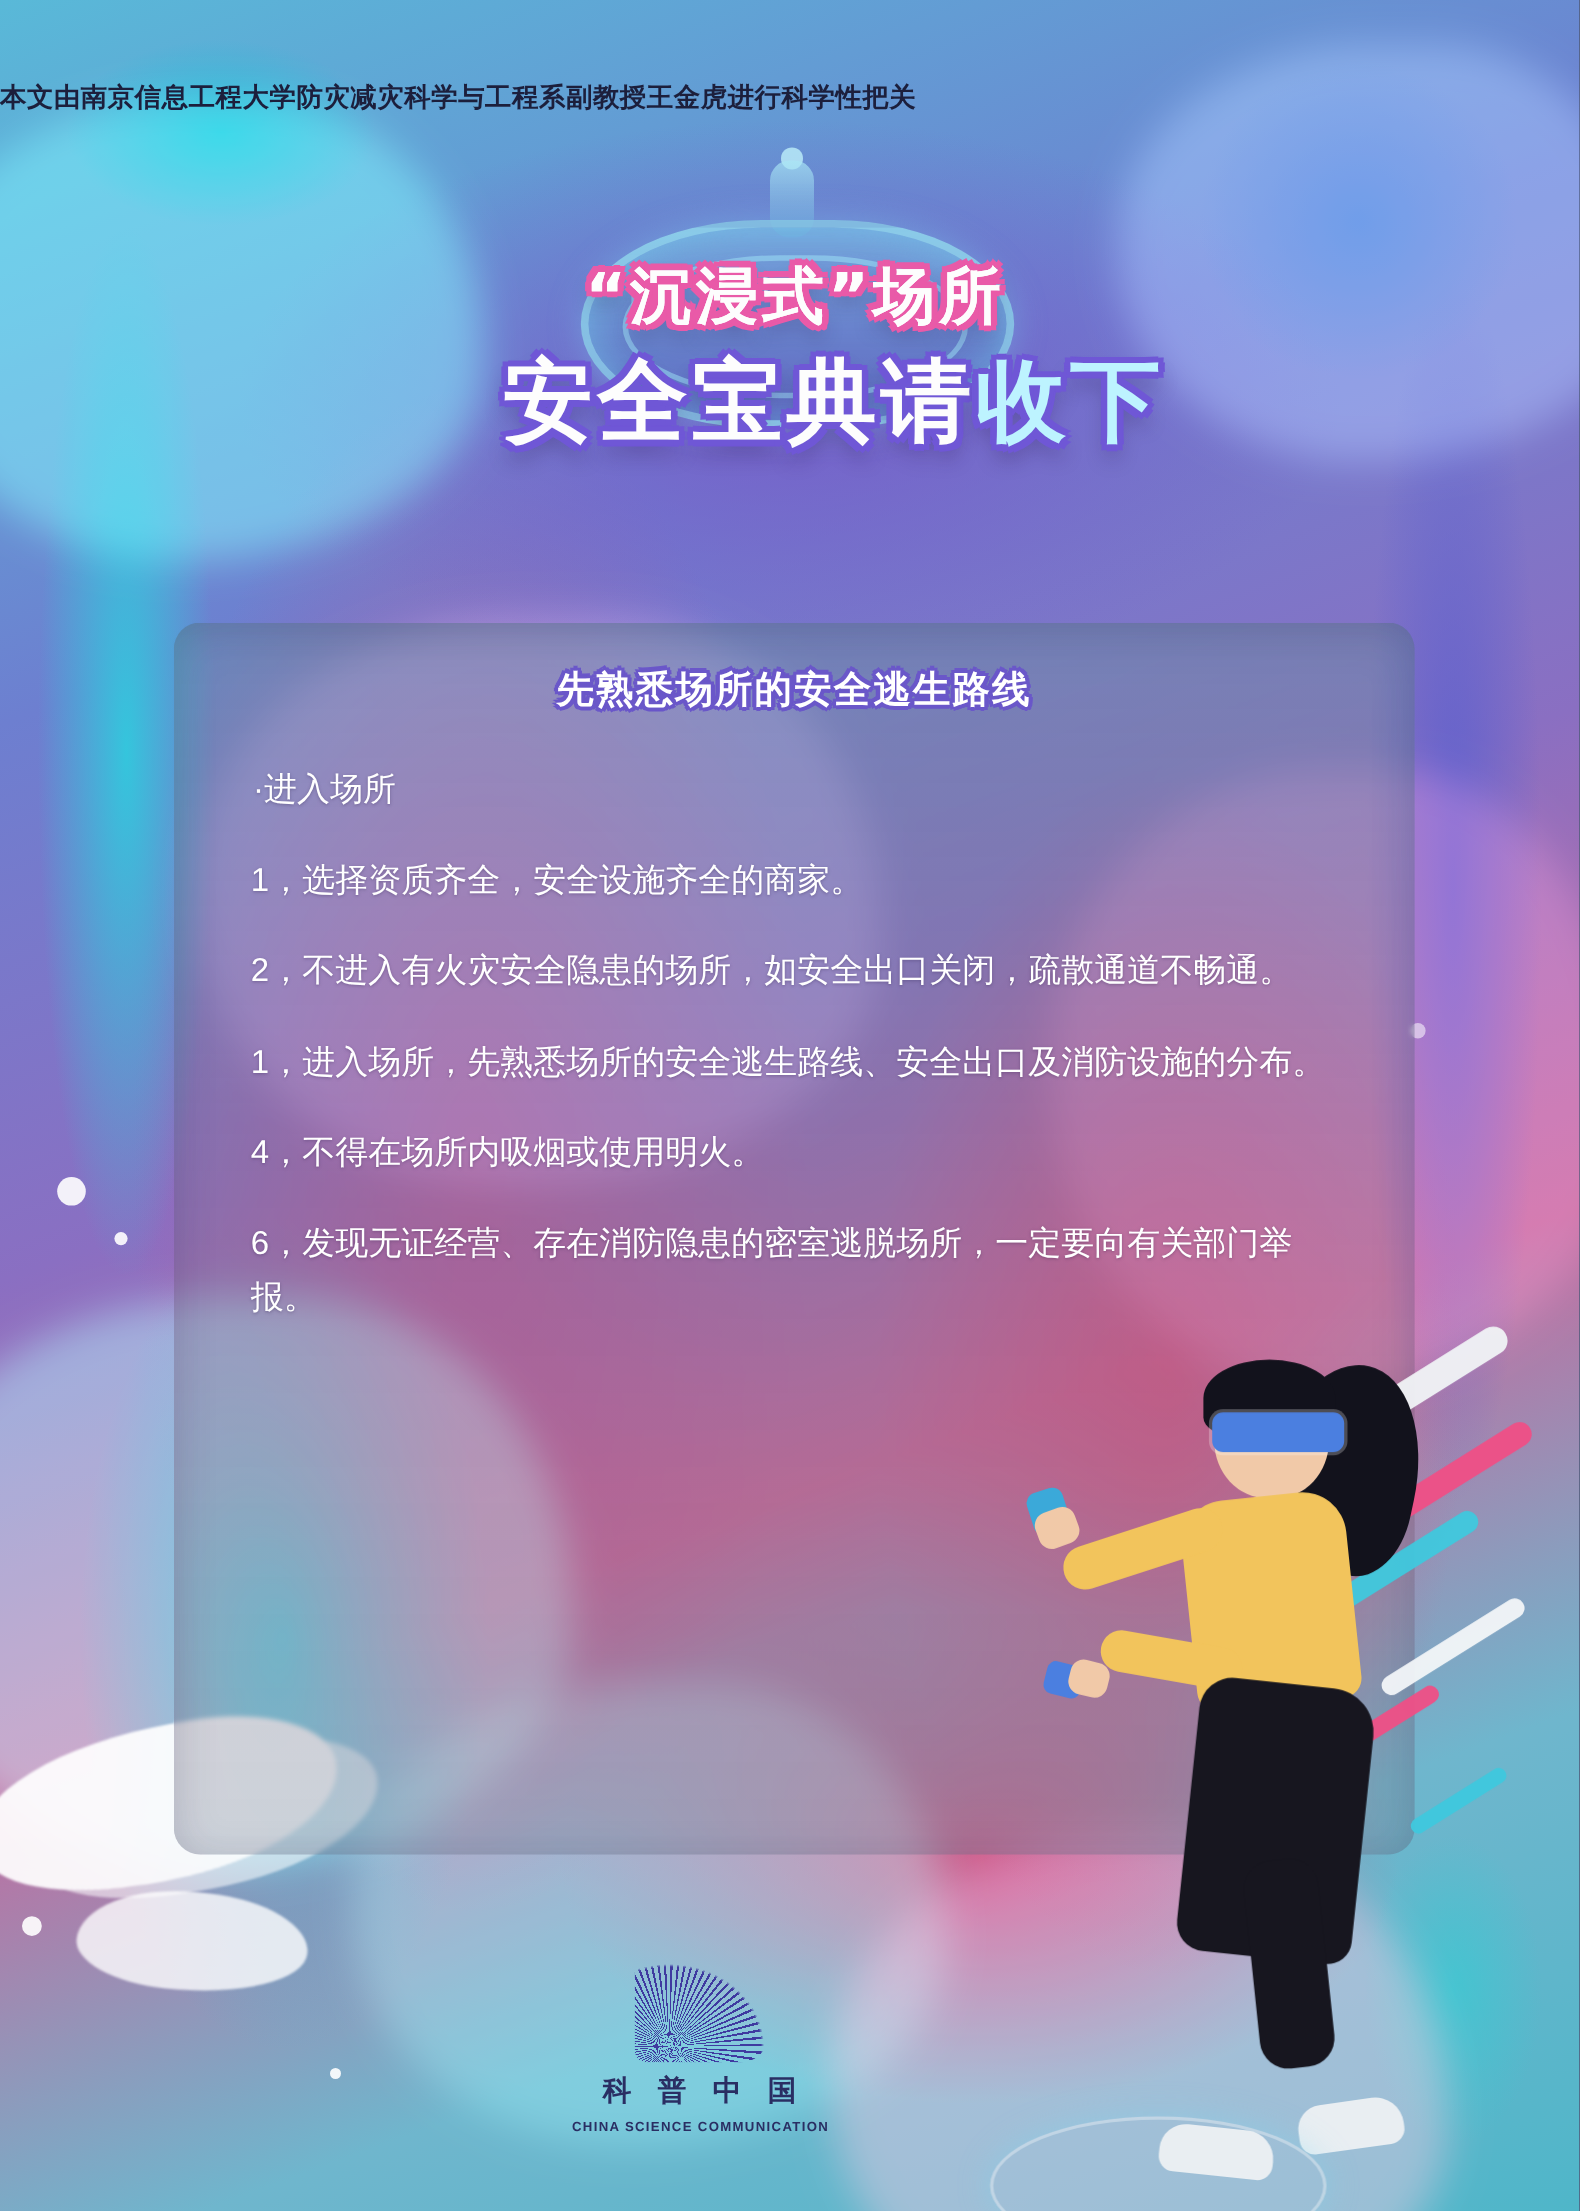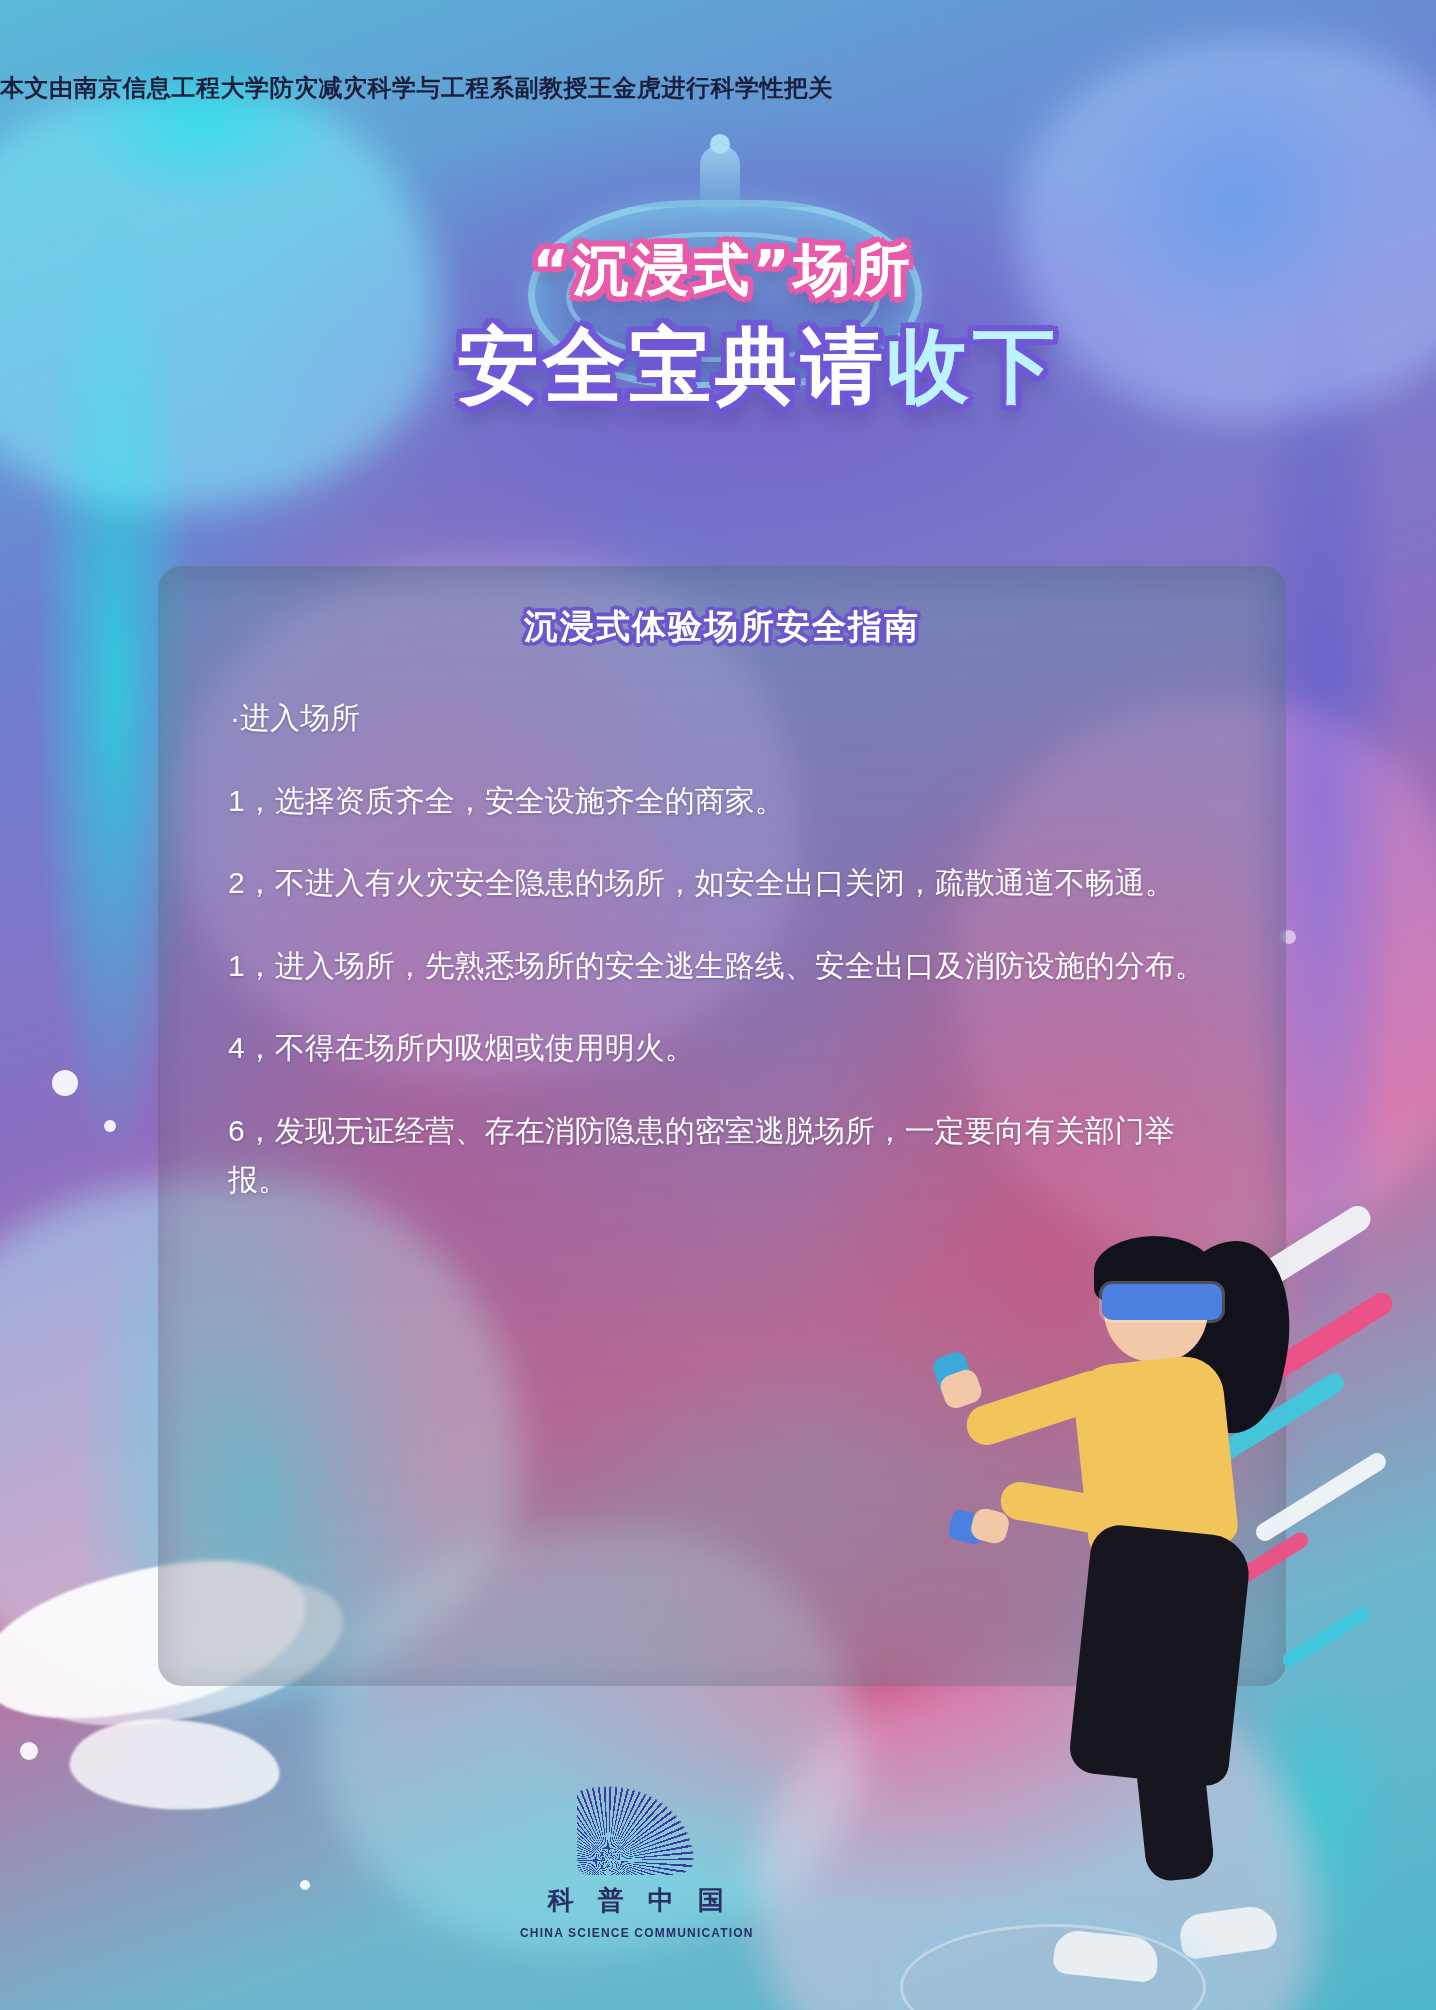--- a/index.html
+++ b/index.html
@@ -464,21 +464,21 @@
     <div class="tick" style="right:86px; top:118px;"></div>
     <div class="tick" style="right:102px;top:126px;"></div>
   </div>
 
   <div class="headline">
     <div class="hl-line hl1">“沉浸式”场所</div>
     <div class="hl-line hl2"><span>安全宝典请</span><span class="accent">收下</span></div>
   </div>
 
   <div class="card">
-    <div class="card-title">沉浸式体验场所安全指南</div>
+    <div class="card-title">先熟悉场所的安全逃生路线</div>
     <div class="card-body">
       <div class="lead">·进入场所</div>
       <p class="item">1，选择资质齐全，安全设施齐全的商家。</p>
       <p class="item">2，不进入有火灾安全隐患的场所，如安全出口关闭，疏散通道不畅通。</p>
       <p class="item">1，进入场所，先熟悉场所的安全逃生路线、安全出口及消防设施的分布。</p>
       <p class="item">4，不得在场所内吸烟或使用明火。</p>
       <p class="item">6，发现无证经营、存在消防隐患的密室逃脱场所，一定要向有关部门举报。</p>
     </div>
   </div>
 

